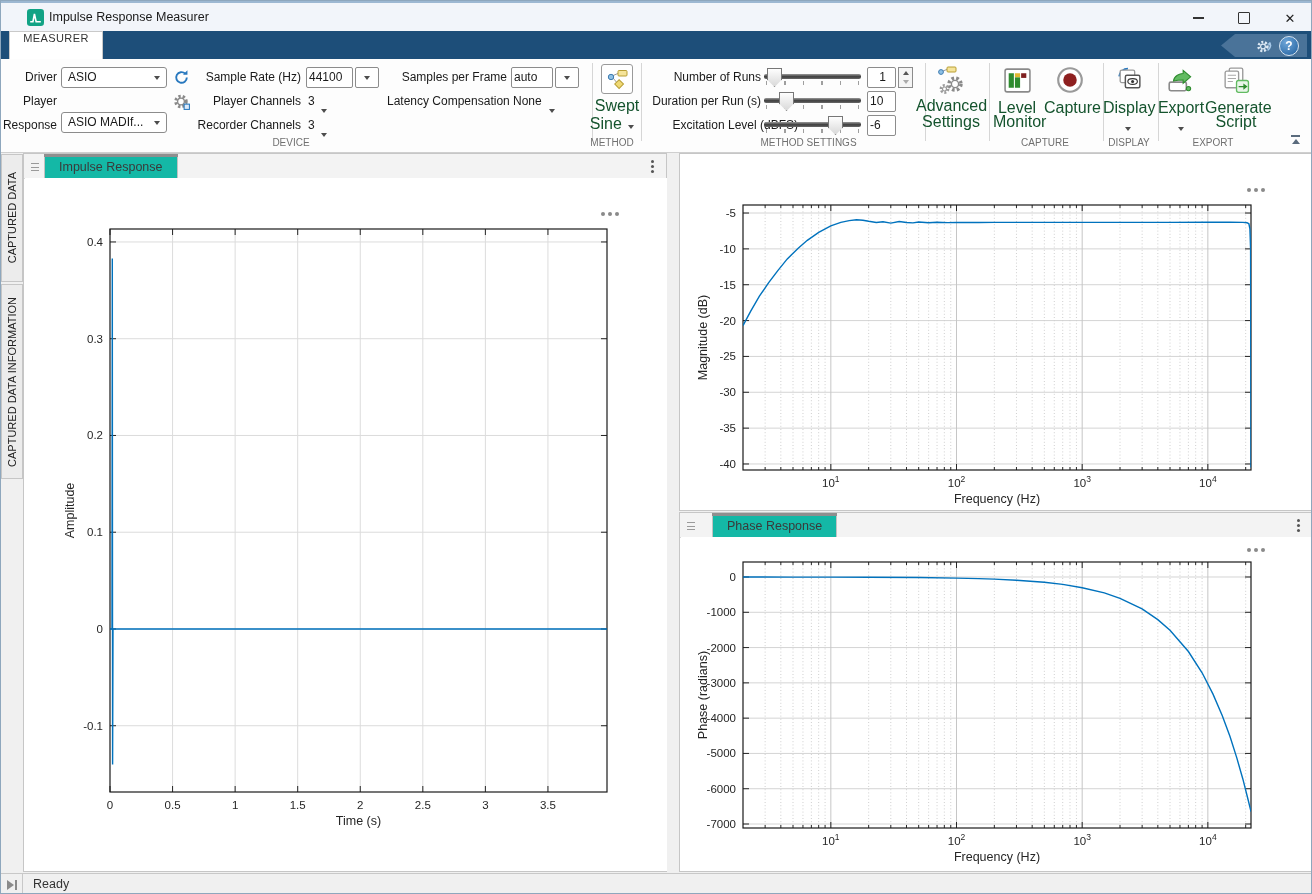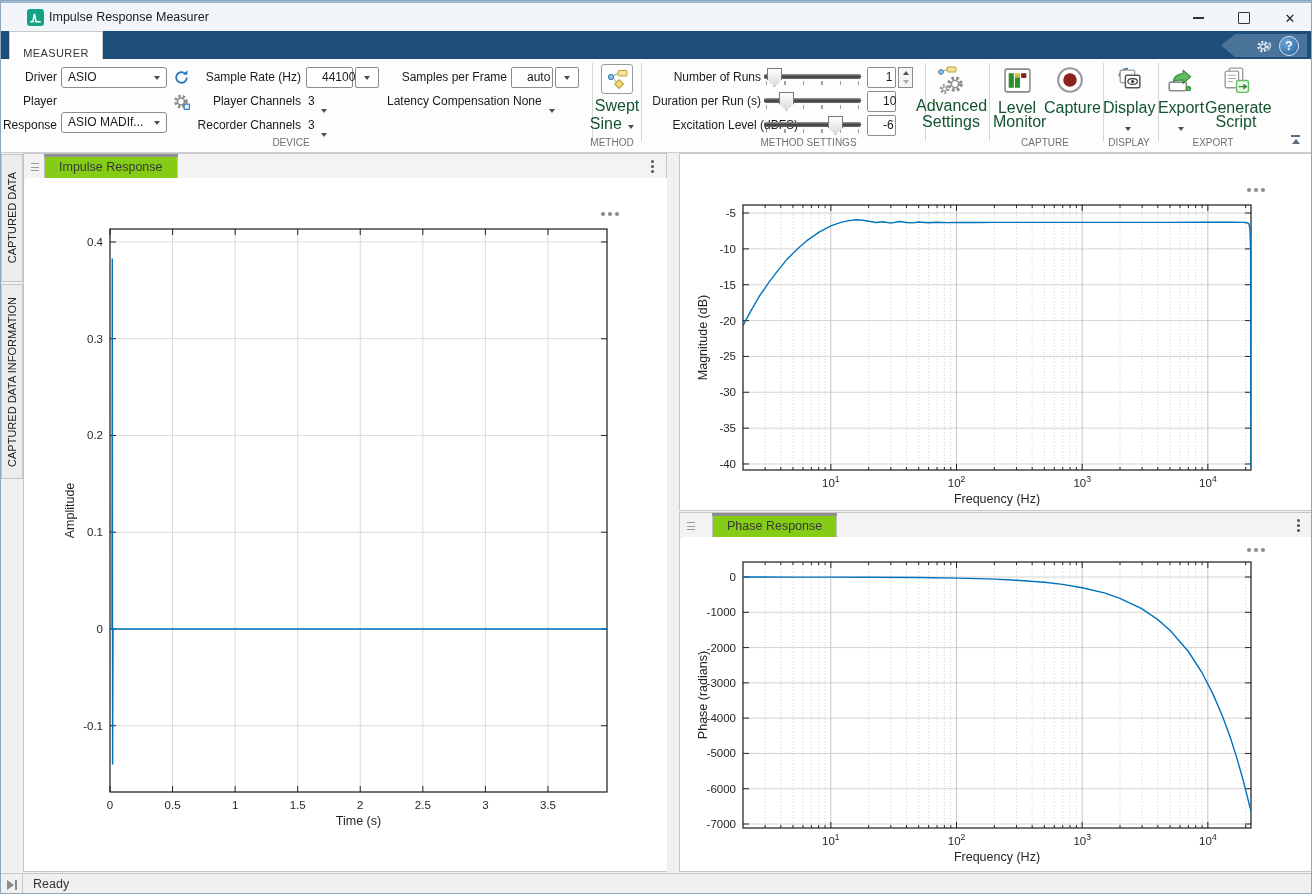--- a/index.html
+++ b/index.html
@@ -6,51 +6,51 @@
   #app{position:relative;width:1312px;height:894px;background:#f0f0f0;border:1px solid #8ea7bd;box-sizing:border-box;overflow:hidden;}
   .abs{position:absolute;box-sizing:border-box;}
   
   #titlebar{left:0;top:0;width:1312px;height:30px;background:#f2f5fa;border-top:2px solid #9db8d2;padding-left:28px;}
   #title-text{left:48px;top:7px;font-size:12.5px;color:#1a1a1a;}
   .winbtn{top:0;width:46px;height:30px;display:flex;align-items:center;justify-content:center;color:#222;cursor:default;}
   .minbar{width:11px;height:1.5px;background:#333;}
   .maxbox{width:10px;height:10px;border:1.4px solid #333;border-radius:1px;}
   
   #tabbar{left:0;top:30px;width:1312px;height:28px;background:#1d4e79;}
-  #measurer-tab{left:8px;top:0;width:94px;height:28px;background:#fff;border:1px solid #c9c9c9;border-bottom:none;display:flex;align-items:flex-end;justify-content:center;font-size:11px;letter-spacing:.4px;color:#333;}
+  #measurer-tab{left:8px;top:0;width:94px;height:28px;background:#fff;border:1px solid #c9c9c9;border-bottom:none;display:flex;align-items:flex-start;justify-content:center;font-size:11px;letter-spacing:.4px;color:#333;}
   #quickbar{right:6px;top:3px;width:86px;height:23px;background:#4a7399;clip-path:polygon(14px 0,100% 0,100% 100%,14px 100%,0 50%);display:flex;align-items:center;justify-content:flex-end;gap:6px;padding-right:8px;}
   #help-btn{width:18px;height:18px;border-radius:50%;background:radial-gradient(circle at 35% 30%,#6fa6d8,#1f5f9e);color:#fff;font-size:12px;font-weight:bold;display:flex;align-items:center;justify-content:center;border:1px solid #d7e4f0;}
   
   #toolstrip{left:0;top:58px;width:1312px;height:94px;background:#fdfdfd;border-bottom:1px solid #cfcfcf;}
   .lbl{font-size:12px;color:#1a1a1a;height:20px;line-height:20px;text-align:right;white-space:nowrap;}
   .val{font-size:12px;color:#1a1a1a;height:20px;line-height:20px;white-space:nowrap;}
   .combo{height:21px;background:#fff;border:1px solid #8c8c8c;border-radius:3px;font-size:12px;color:#1a1a1a;line-height:19px;padding-left:6px;position:relative;}
   .tri{width:0;height:0;border-left:3.5px solid transparent;border-right:3.5px solid transparent;border-top:4.5px solid #4d4d4d;display:inline-block;}
   .combo .tri{position:absolute;right:6px;top:8px;}
-  .editbox{height:21px;background:#fff;border:1px solid #8c8c8c;border-radius:2px;font-size:12px;color:#1a1a1a;line-height:19px;padding-left:15px;}
+  .editbox{height:21px;background:#fff;border:1px solid #8c8c8c;border-radius:2px;font-size:12px;color:#1a1a1a;line-height:19px;padding-left:2px;}
   .arrowbtn{height:21px;width:24px;background:#fff;border:1px solid #8c8c8c;border-radius:2px;display:flex;align-items:center;justify-content:center;}
   .sep{width:1px;background:#d6d6d6;top:4px;height:78px;}
   .seclbl{font-size:10px;color:#707070;text-align:center;height:12px;line-height:12px;white-space:nowrap;}
   .bigbtn-label{font-size:16px;color:#14532d;text-align:center;white-space:nowrap;}
   .slider{height:20px;}
   .slider .track{position:absolute;left:0;right:0;top:7px;height:5px;border-radius:2px;background:linear-gradient(#9a9a9a,#3c3c3c 55%,#6b6b6b);}
   .slider .ticks{position:absolute;left:2px;right:2px;top:14px;height:4px;background-image:repeating-linear-gradient(90deg,#9f9f9f 0 1px,transparent 1px 18.5px);}
   .slider .thumb{position:absolute;top:1px;width:13px;height:17px;background:linear-gradient(#fefefe,#d9d9d9);border:1px solid #777;clip-path:polygon(0 0,100% 0,100% 60%,50% 100%,0 60%);}
   .spinner{width:15px;height:21px;border:1px solid #8c8c8c;background:#f5f5f5;display:flex;flex-direction:column;}
   .spinner div{flex:1;display:flex;align-items:center;justify-content:center;}
   .tri-up-s{width:0;height:0;border-left:3px solid transparent;border-right:3px solid transparent;border-bottom:4px solid #555;}
   .tri-dn-s{width:0;height:0;border-left:3px solid transparent;border-right:3px solid transparent;border-top:4px solid #aaa;}
   .iconbtn{display:flex;align-items:center;justify-content:center;}
   
   #main{left:0;top:152px;width:1312px;height:720px;background:#f0f0f0;}
   .vtab{width:22px;background:#ececec;border:1px solid #c6c6c6;display:flex;align-items:center;justify-content:center;}
   .vtab span{writing-mode:vertical-rl;transform:rotate(180deg);font-size:11px;color:#222;white-space:nowrap;}
   .panel{background:#fff;border:1px solid #c6c6c6;}
   .phead{position:absolute;left:0;top:0;right:0;height:24px;background:#f3f3f3;border-bottom:1px solid #d9d9d9;}
-  .ptab{position:absolute;top:0;height:24px;background:#84cc16;border:1px solid #c2c2c2;border-bottom:none;display:flex;align-items:center;padding:0 14px;font-size:12.5px;color:#3a3a3a;}
+  .ptab{position:absolute;top:0;height:24px;background:#14b8a6;border:1px solid #c2c2c2;border-bottom:none;display:flex;align-items:center;padding:0 14px;font-size:12.5px;color:#3a3a3a;}
   .ptab .accent{position:absolute;left:-1px;right:-1px;top:-1px;height:3px;}
   .hicon{position:absolute;left:7px;top:9px;width:8px;height:6px;border-top:1px solid #9a9a9a;border-bottom:1px solid #9a9a9a;background:linear-gradient(#9a9a9a,#9a9a9a) center/100% 1px no-repeat;}
   .kebab{position:absolute;width:3px;height:3px;background:#555;border-radius:50%;box-shadow:0 5px 0 #555,0 10px 0 #555;}
   .dots3{position:absolute;width:4px;height:4px;background:#8a8a8a;border-radius:50%;box-shadow:7px 0 0 #8a8a8a,14px 0 0 #8a8a8a;}
   
   #statusbar{left:0;top:872px;width:1312px;height:22px;background:#f0f0f0;border-top:1px solid #c8c8c8;}
   #status-icon{left:0;top:0;width:22px;height:22px;border-right:1px solid #c8c8c8;display:flex;align-items:center;justify-content:center;gap:1px;}
   #status-text{left:32px;top:3px;font-size:12.5px;color:#333;}
   .playtri{width:0;height:0;border-top:5px solid transparent;border-bottom:5px solid transparent;border-left:7px solid #8a8a8a;}
   .playbar{width:2px;height:10px;background:#8a8a8a;}

